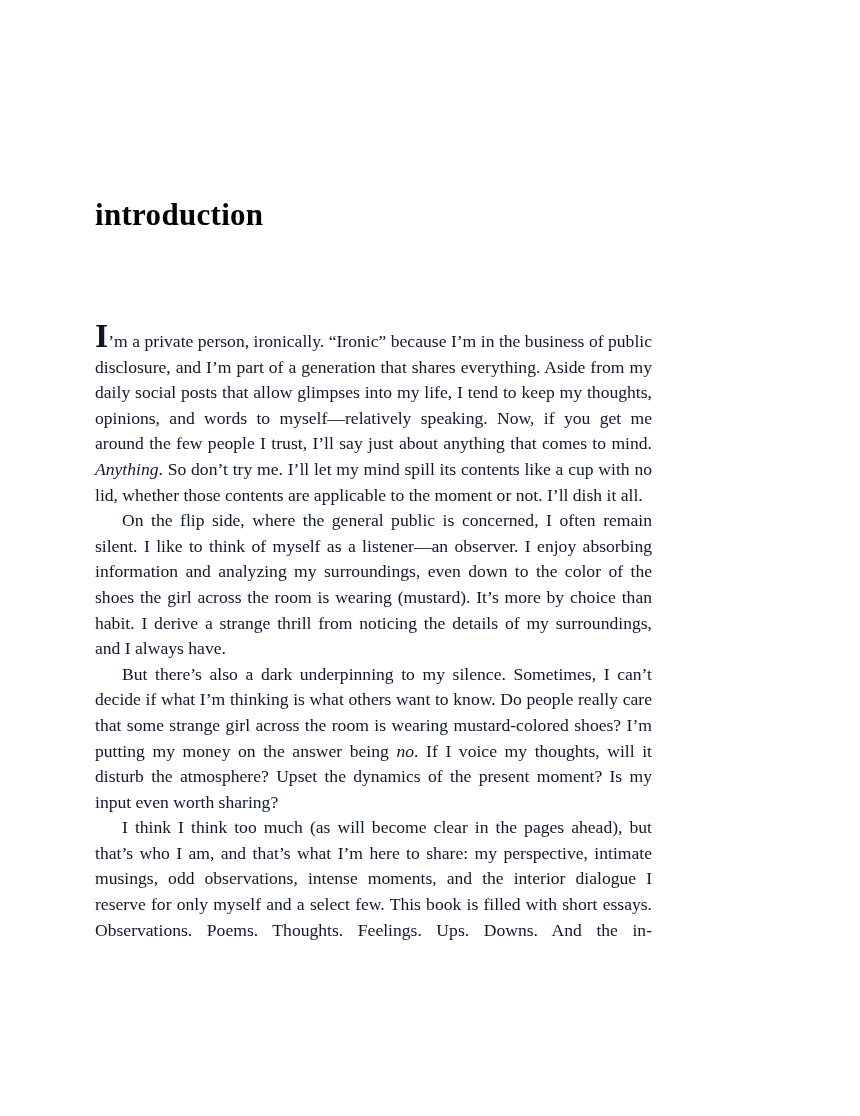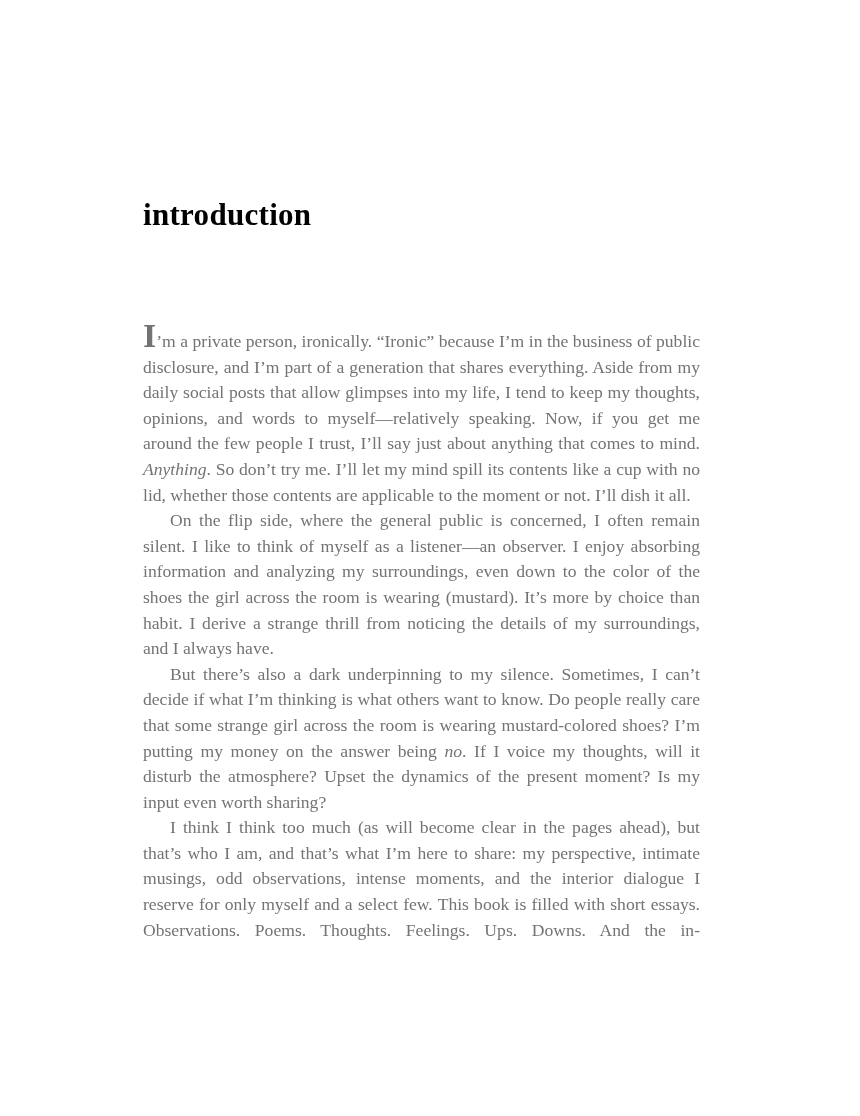--- a/index.html
+++ b/index.html
@@ -9,21 +9,20 @@
   }
   .page {
     position: relative;
     width: 748px;
     height: 1116px;
     background: #ffffff;
     font-family: "Liberation Serif", serif;
     color: #0a0a0a;
     overflow: hidden;
     box-sizing: border-box;
-    margin-left: 48px;
   }
   .content {
     padding: 0 96px 0 95px;
   }
   .chapter-title {
     margin: 197px 0 0 0;
     font-size: 31px;
     line-height: 36px;
     font-weight: 700;
     letter-spacing: 0.3px;
@@ -31,21 +30,21 @@
     font-family: "Liberation Serif", serif;
   }
   .body-text {
     margin-top: 96px;
   }
   .body-text p {
     margin: 0;
     font-size: 17.6px;
     line-height: 25.6px;
     text-align: justify;
-    color: #737373;
+    color: #0f172a;
   }
   .body-text p.indent {
     text-indent: 27px;
   }
   .body-text p.justify-last {
     text-align-last: justify;
   }
   .initial {
     font-size: 34px;
     font-weight: 700;

